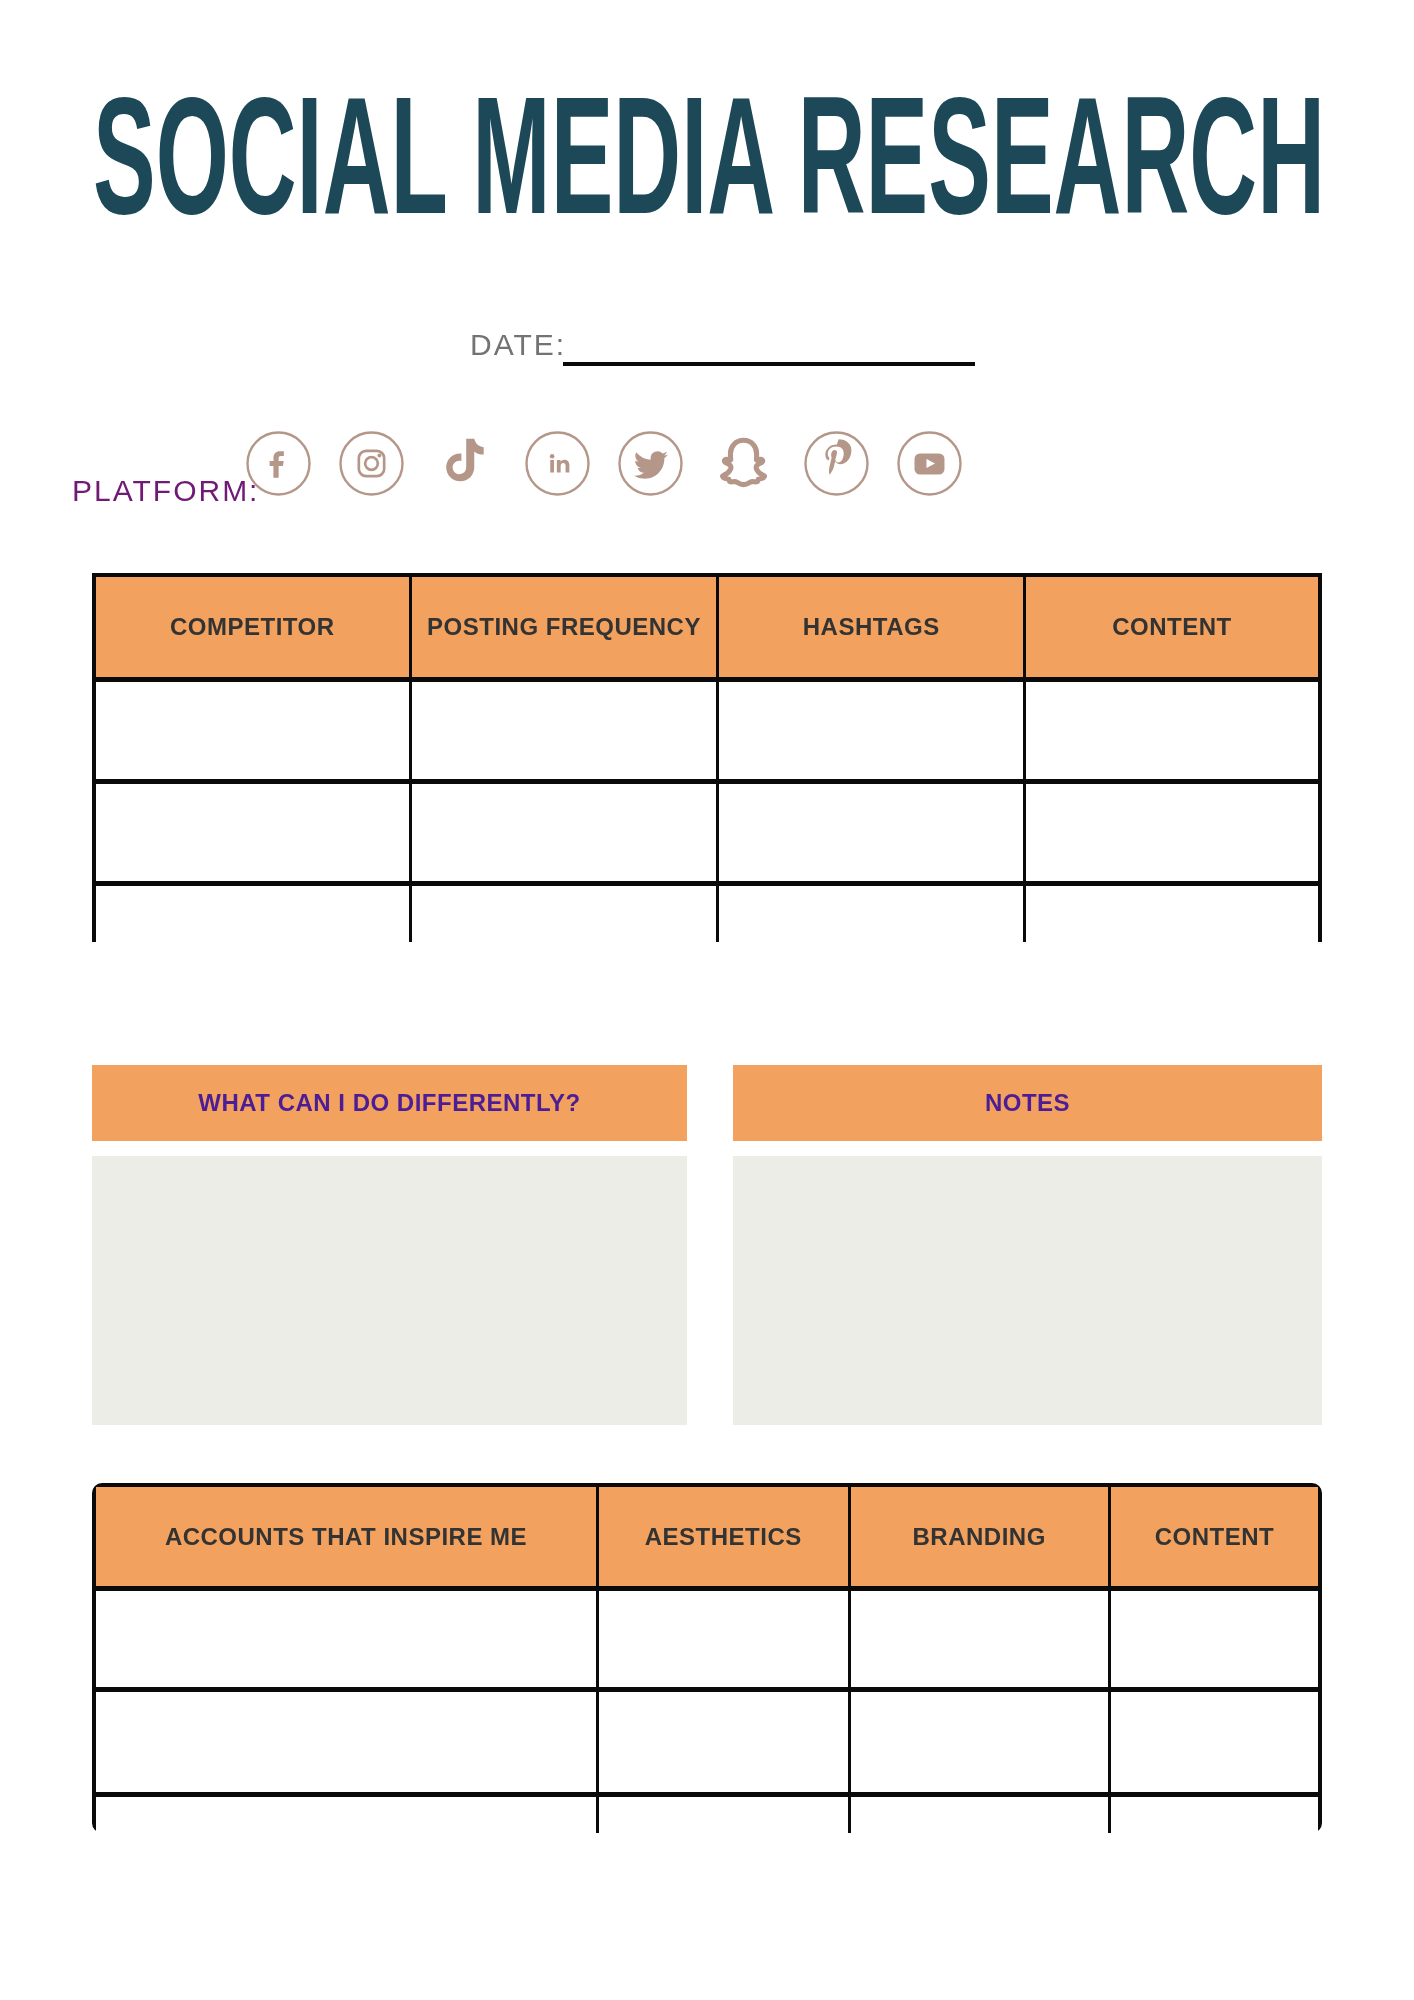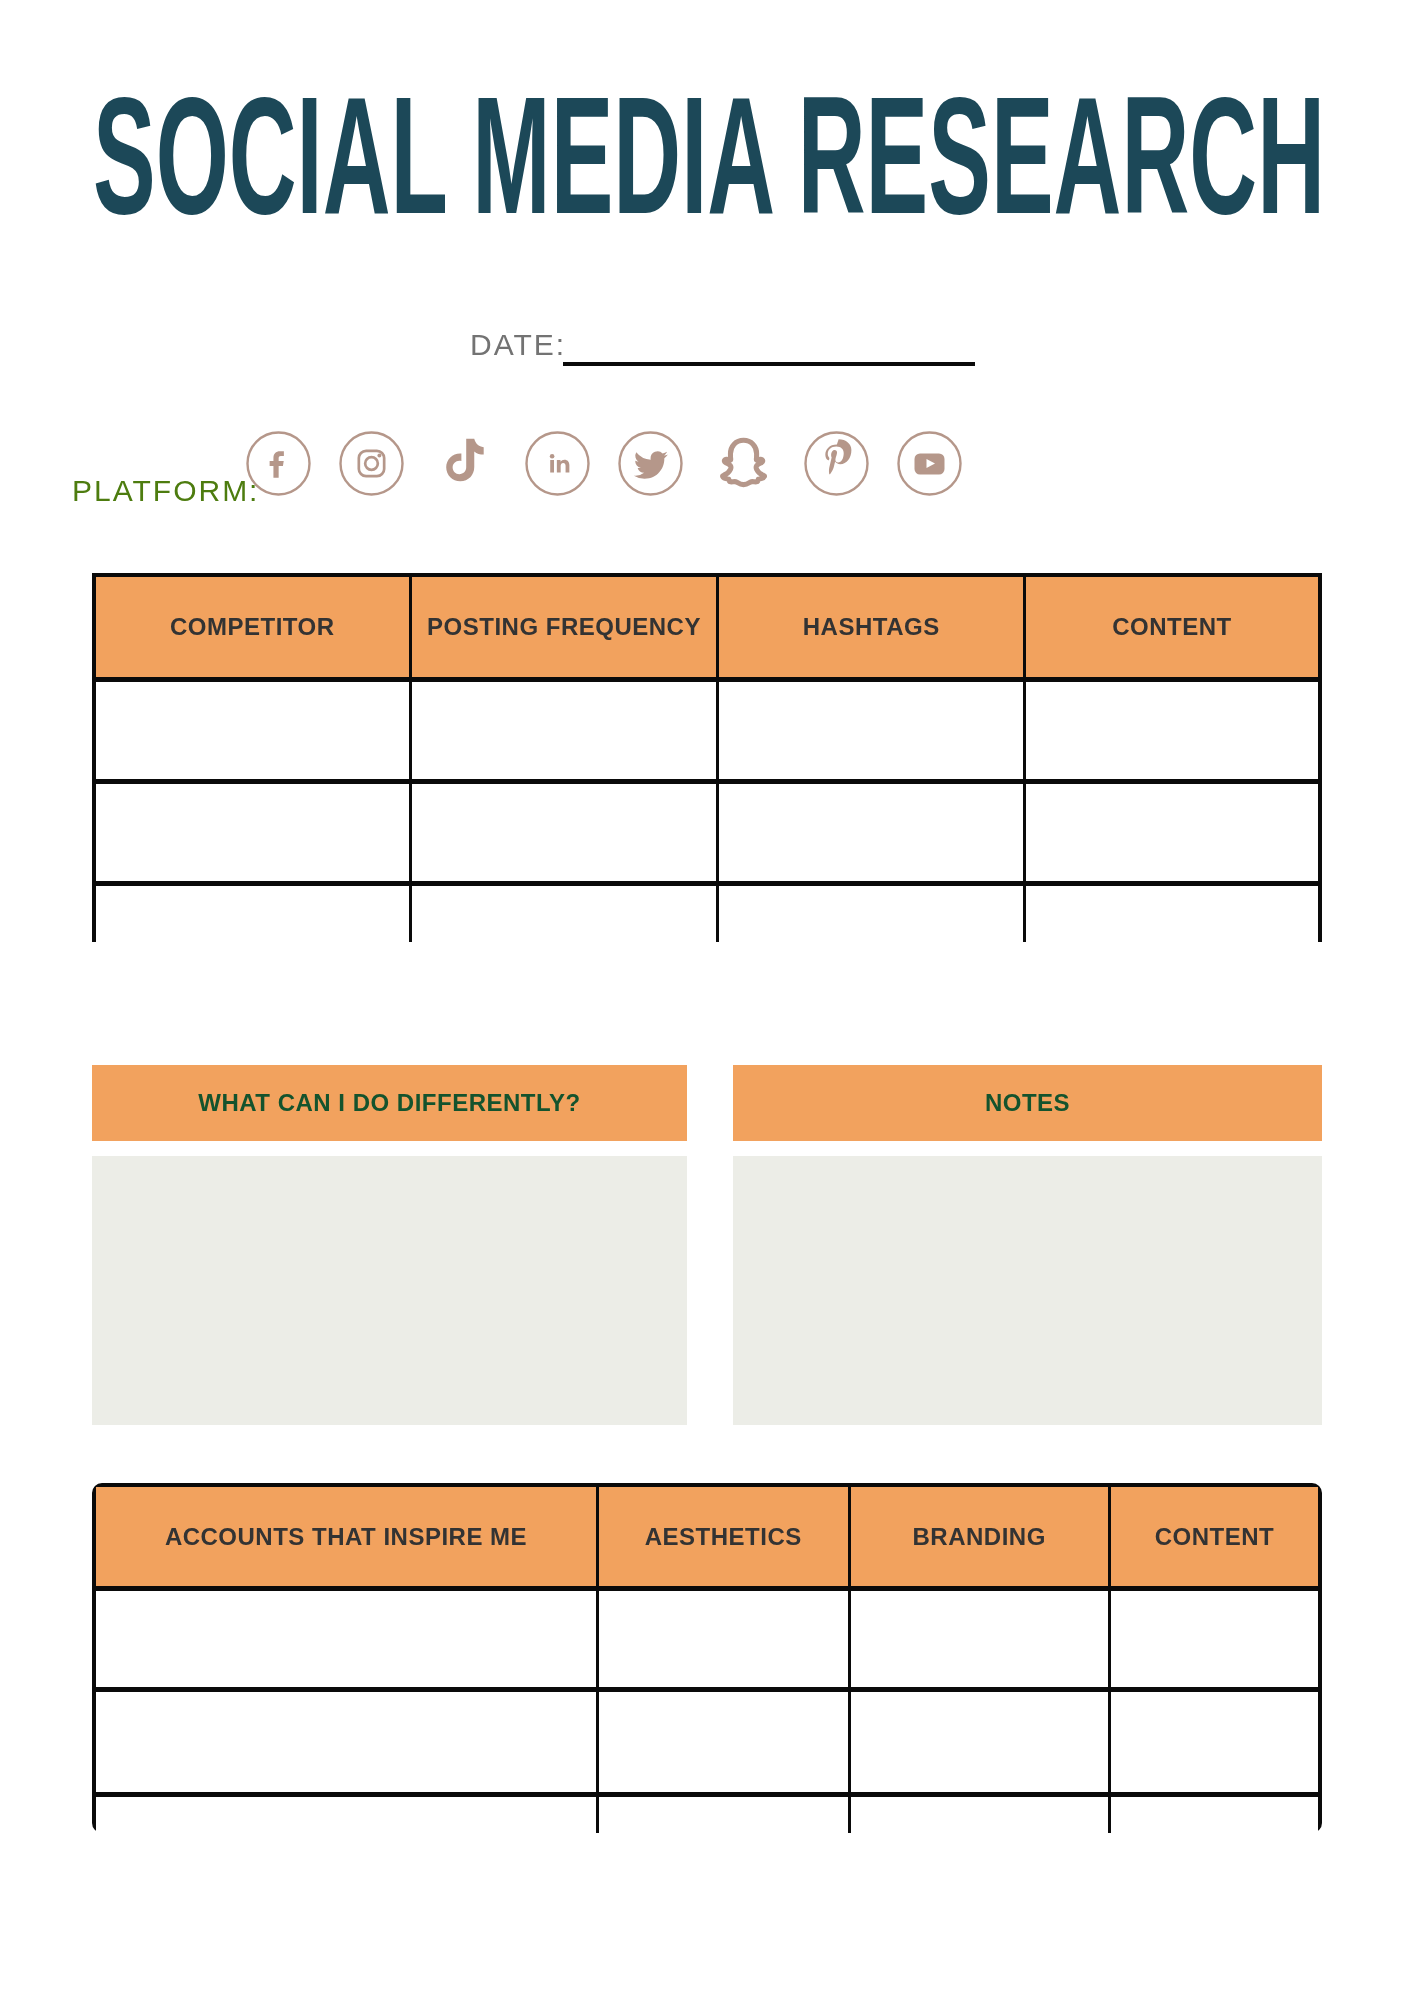--- a/index.html
+++ b/index.html
@@ -13,21 +13,21 @@
   .date-label{
     position:absolute;left:470px;top:328px;font-size:30px;letter-spacing:2px;
     color:#737373;
   }
   .date-line{
     position:absolute;left:563px;top:362px;width:412px;height:4px;background:#0a0a0a;
   }
   
   .platform-label{
     position:absolute;left:72px;top:474px;font-size:30px;letter-spacing:2px;
-    color:#4d7c0f;
+    color:#701a75;
   }
   .icon-row{position:absolute;left:245px;top:430px;height:67px;display:flex;gap:26px;}
   .icon-box{width:67px;height:67px;flex:0 0 auto;}
   
   .tbl{
     position:absolute;display:grid;background:#0a0a0a;border:4px solid #0a0a0a;
     column-gap:3px;row-gap:5px;box-sizing:border-box;
   }
   .tbl .th{
     background:#f2a25e;display:flex;align-items:center;justify-content:center;
@@ -43,21 +43,21 @@
   #inspire-table{
     left:92px;top:1483px;width:1230px;height:350px;
     grid-template-columns:507fr 252fr 261fr 210fr;
     grid-template-rows:99px 96px 100px 96px;
     border-radius:10px;
   }
   
   .section-bar{
     position:absolute;top:1065px;height:76px;background:#f2a25e;
     display:flex;align-items:center;justify-content:center;
-    font-weight:bold;font-size:24px;letter-spacing:.5px;color:#14532d;
+    font-weight:bold;font-size:24px;letter-spacing:.5px;color:#4c1d95;
   }
   #differently-bar{left:92px;width:595px;}
   #notes-bar{left:733px;width:589px;}
   .note-box{position:absolute;top:1156px;height:269px;background:#ecede7;}
   #differently-box{left:92px;width:595px;}
   #notes-box{left:733px;width:589px;}
   .tan{fill:#b5978a;}
   .tan-stroke{fill:none;stroke:#b5978a;}
 </style>
 </head>

